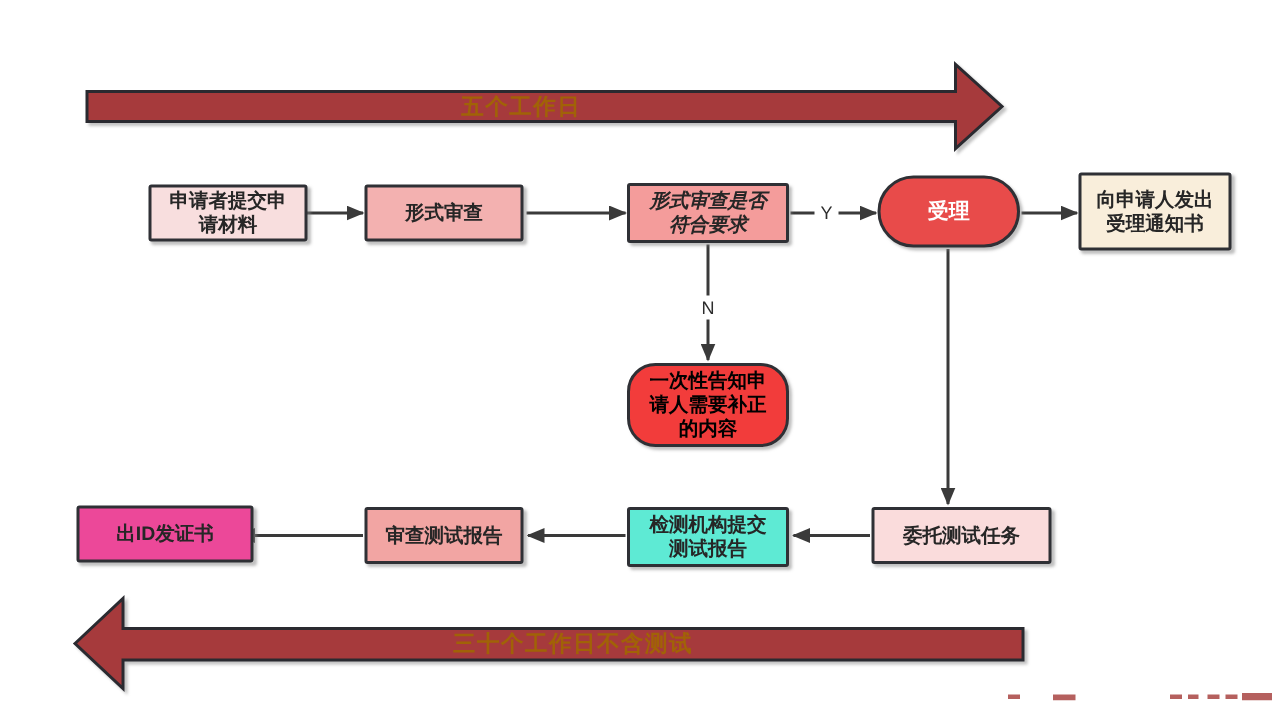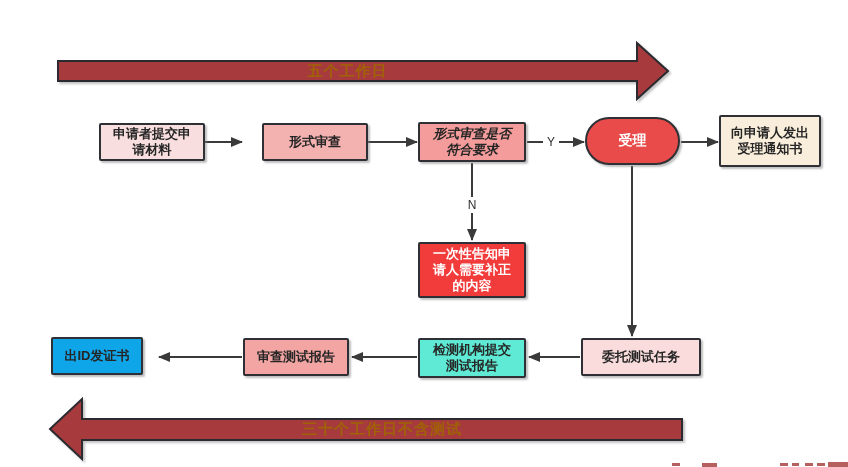--- a/index.html
+++ b/index.html
@@ -8,21 +8,21 @@
   .wires{position:absolute;left:0;top:0;width:848px;height:467px;}
   .banner{filter:drop-shadow(2px 2px 1px rgba(120,120,120,.45));}
   .node{
     position:absolute;display:flex;align-items:center;justify-content:center;
     border:2px solid #2F3035;border-radius:2px;box-sizing:border-box;
     box-shadow:2px 2px 2px rgba(130,130,130,.5);
     font-weight:700;font-size:13px;color:#262626;text-align:center;line-height:1.22;
   }
   .node .lbl{display:inline-block;max-width:82px;}
   .node.stadium{border-radius:26px;font-size:14px;color:#ffffff;}
-  .node.alert{color:#ffffff;}
+  .node.alert{color:#000000;border-radius:19px;}
   .banner-label{
     position:absolute;display:flex;align-items:center;justify-content:center;
     color:#a16207;font-weight:700;font-size:15px;letter-spacing:1px;
   }
   .edge-label{
     position:absolute;width:16px;height:16px;background:#ffffff;
     display:flex;align-items:center;justify-content:center;
     font-size:12px;font-weight:400;color:#2d2d2d;
   }
   .fragment{position:absolute;background:#b5605e;}
@@ -53,21 +53,21 @@
     <line x1="242" y1="357" x2="159" y2="357" stroke="#3A3A3A" stroke-width="2" marker-end="url(#ah)"></line>
   </svg>
 
   <div class="banner-label" style="left:58px;top:61px;width:579px;height:20px;">五个工作日</div>
   <div class="banner-label" style="left:82px;top:419px;width:600px;height:21px;">三十个工作日不含测试</div>
 
   <div class="node" style="left: 51px; top: 123px; width: 106px; height: 38px; background-color: rgb(248, 222, 222); margin-left: 48px;">
     <span class="lbl">申请者提交申请材料</span>
   </div>
 
-  <div class="node" style="left: 243px; top: 123px; width: 106px; height: 38px; background-color: rgb(243, 177, 176); margin-left: 19px;">
+  <div class="node" style="left: 243px; top: 123px; width: 106px; height: 38px; background-color: rgb(243, 177, 176);">
     <span class="lbl">形式审查</span>
   </div>
 
   <div class="node" style="left: 418px; top: 122px; width: 108px; height: 40px; background-color: rgb(244, 156, 155); font-style: italic;">
     <span class="lbl">形式审查是否符合要求</span>
   </div>
 
   <div class="node stadium" style="left: 585px; top: 117px; width: 95px; height: 48px; background-color: rgb(232, 75, 74);">
     <span class="lbl">受理</span>
   </div>
@@ -85,21 +85,21 @@
   </div>
 
   <div class="node" style="left: 418px; top: 338px; width: 108px; height: 40px; background-color: #5eead4;">
     <span class="lbl">检测机构提交测试报告</span>
   </div>
 
   <div class="node" style="left: 243px; top: 338px; width: 106px; height: 38px; background-color: rgb(242, 165, 163);">
     <span class="lbl">审查测试报告</span>
   </div>
 
-  <div class="node" style="left: 51px; top: 337px; width: 92px; height: 38px; background-color: #0ea5e9;">
+  <div class="node" style="left: 51px; top: 337px; width: 118px; height: 38px; background-color: #ec4899;">
     <span class="lbl">出ID发证书</span>
   </div>
 
   <div class="edge-label" style="left:543px;top:134px;">Y</div>
   <div class="edge-label" style="left:464px;top:197px;">N</div>
 
   <div>
     <span class="fragment" style="left:672px;top:463px;width:8px;height:3px;"></span>
     <span class="fragment" style="left:702px;top:463px;width:15px;height:4px;"></span>
     <span class="fragment" style="left:780px;top:463px;width:8px;height:3px;"></span>

